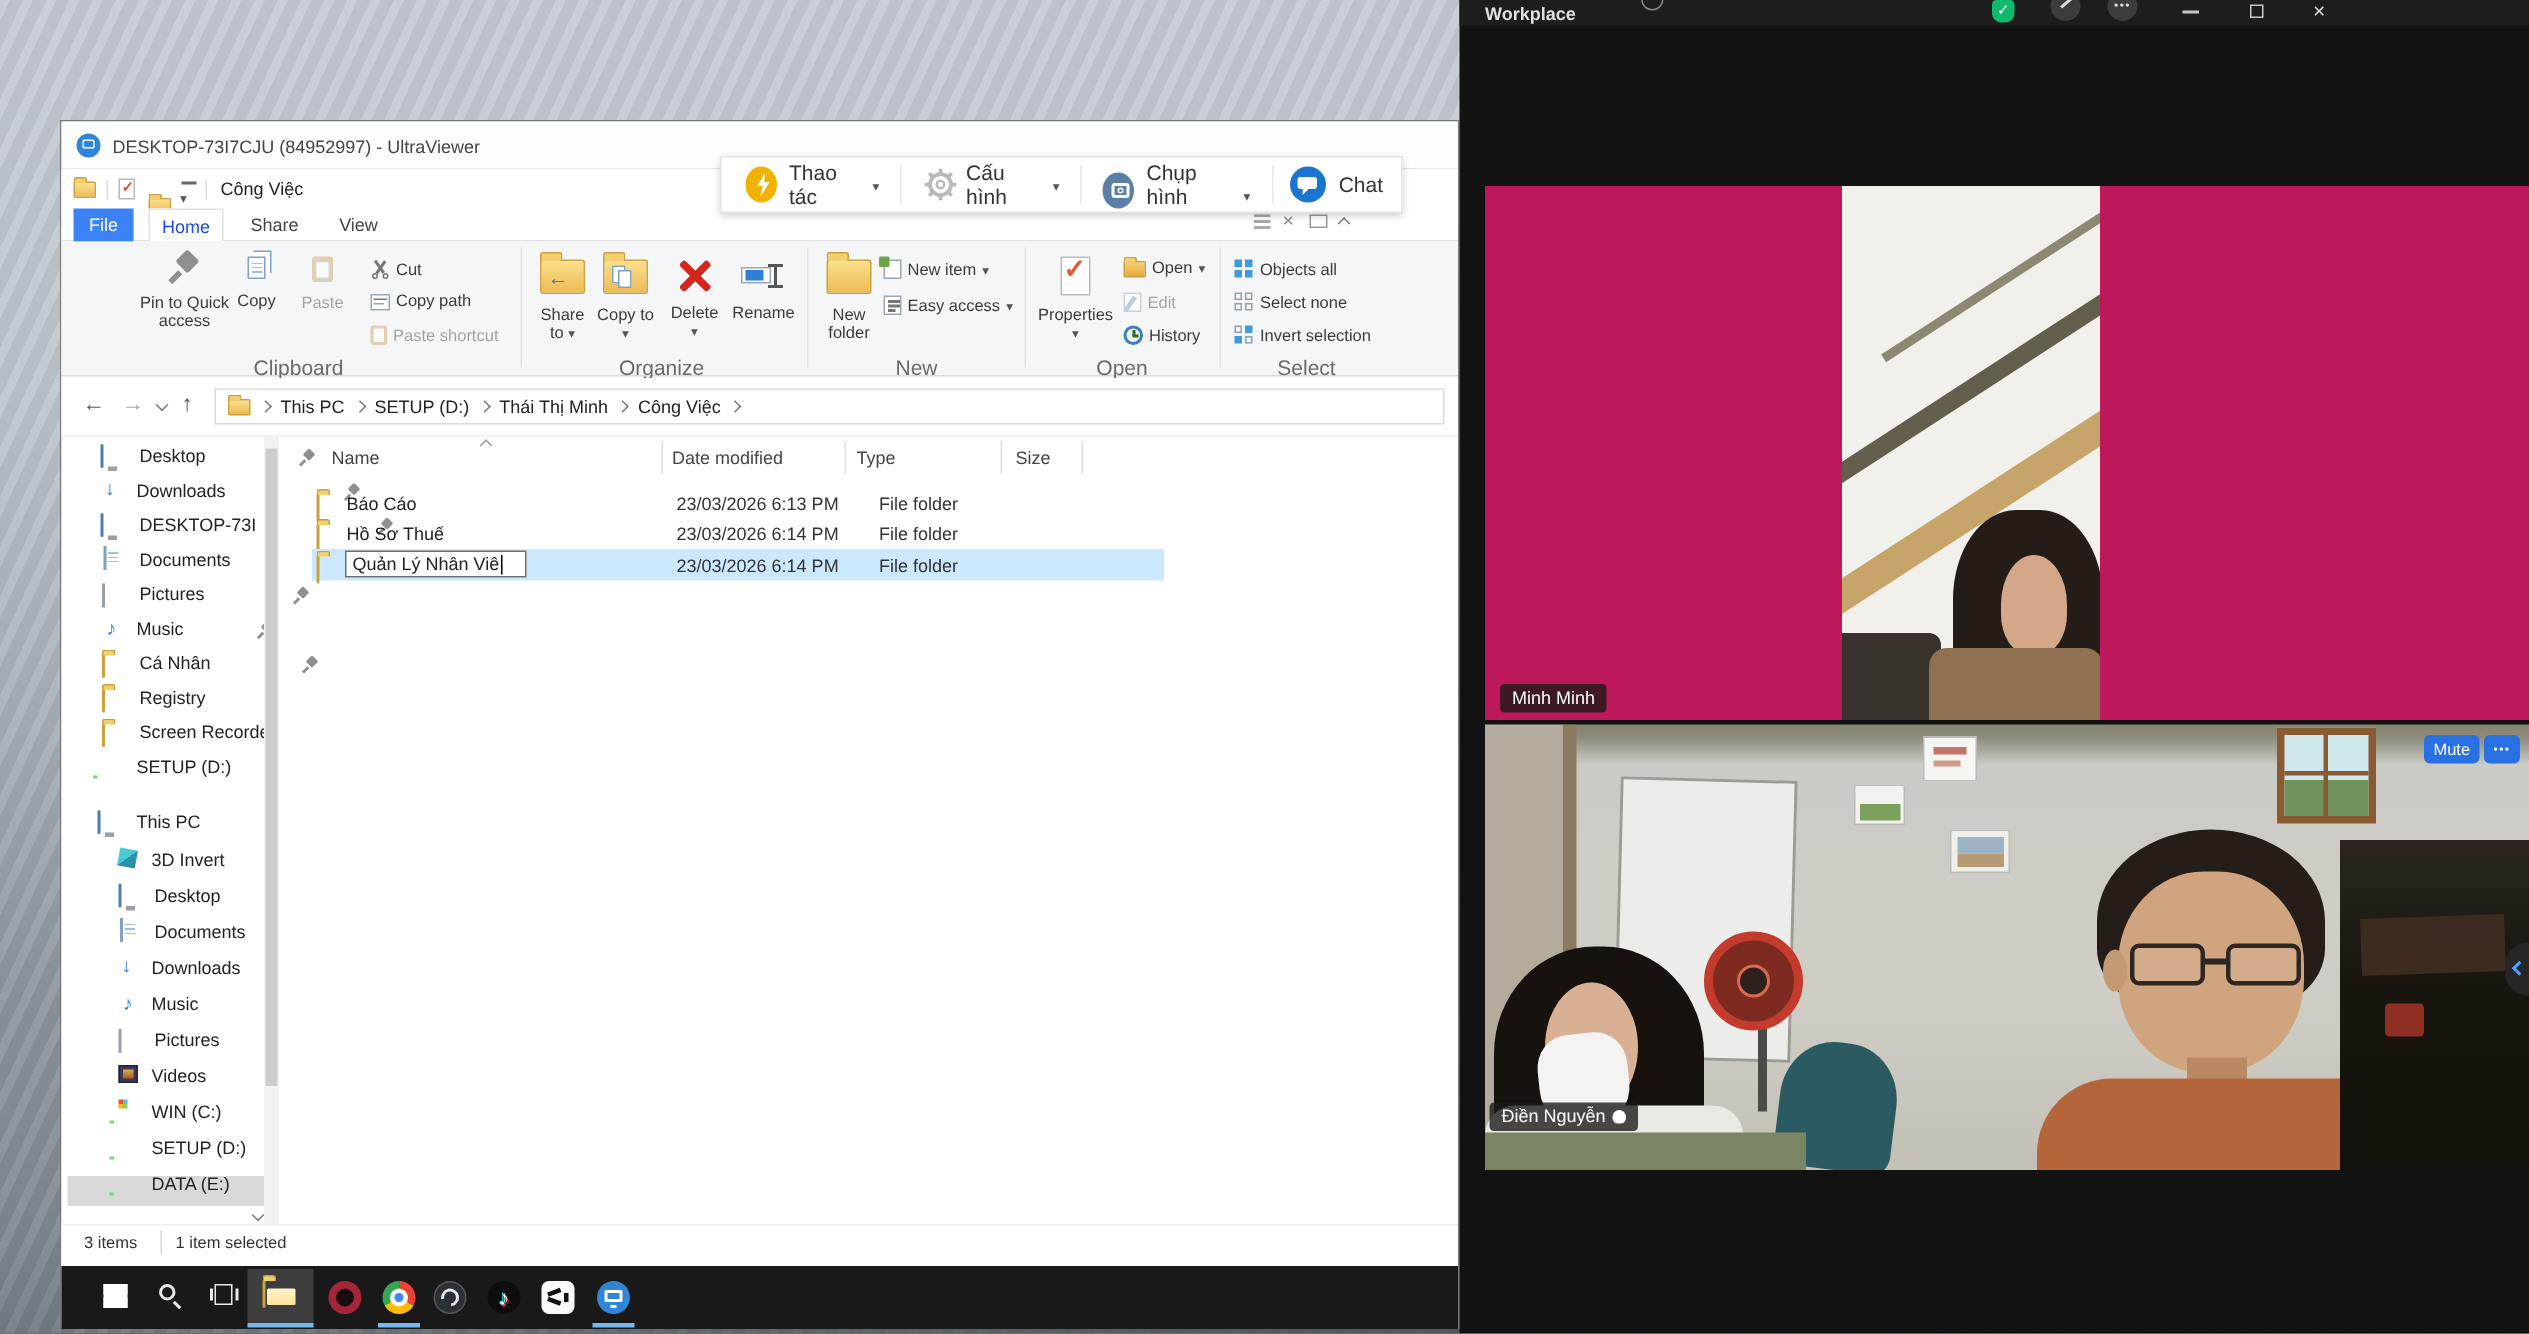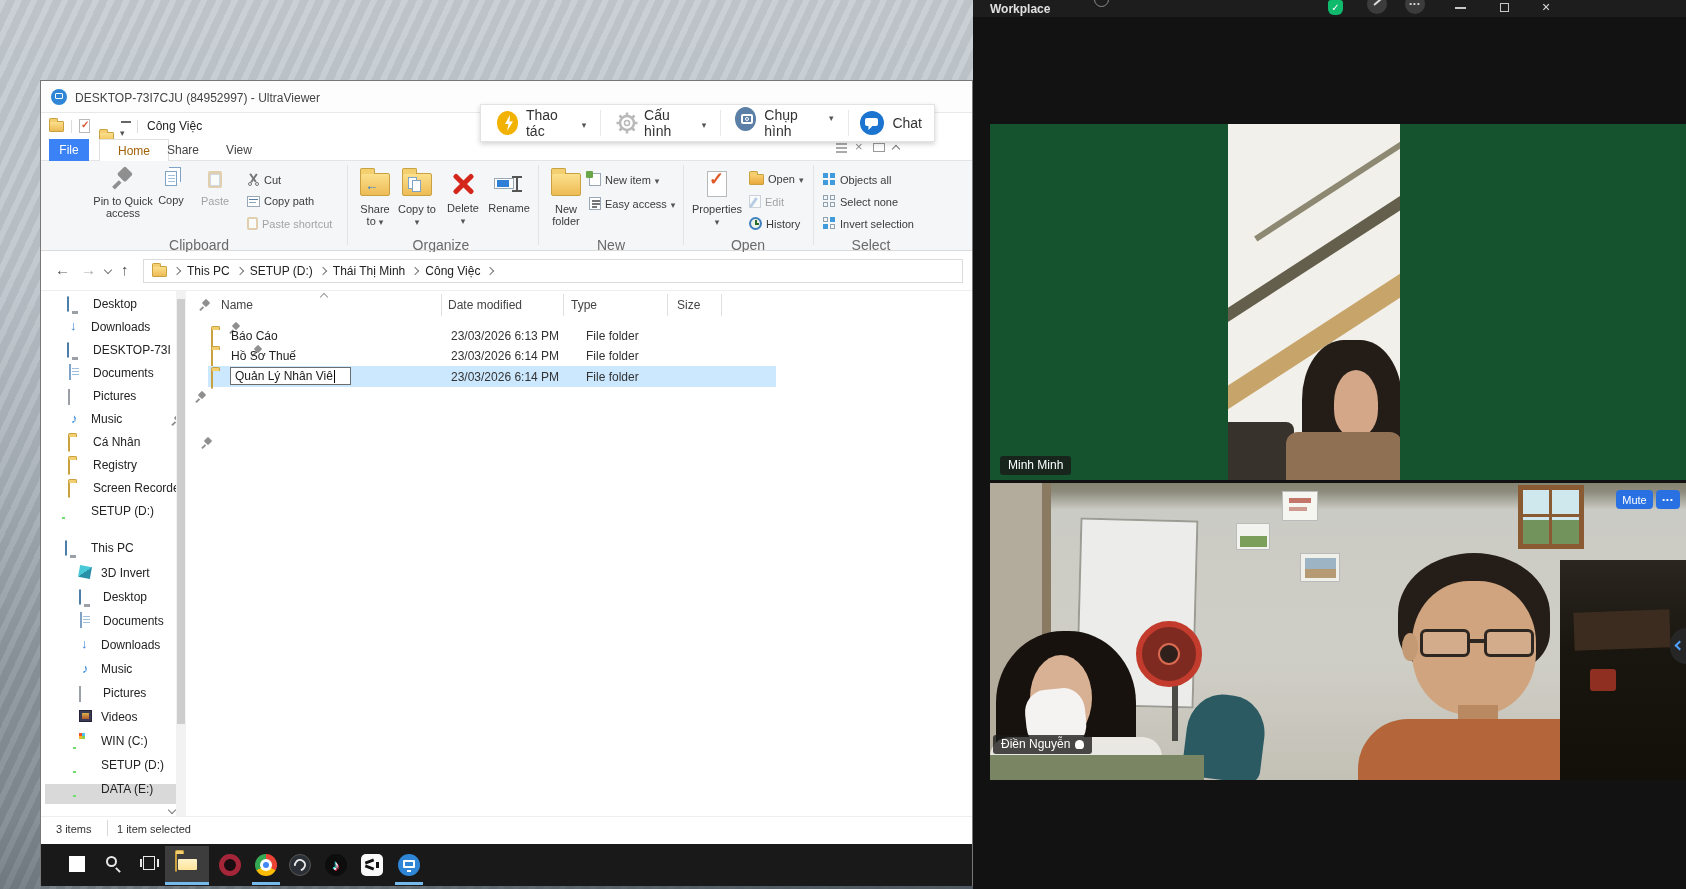--- a/index.html
+++ b/index.html
@@ -93,21 +93,21 @@
         <div class="a" style="left:38px;top:6px;width:11px;height:14px;background:#fff;border:1px solid #b9b9b9"></div>
         <div class="a" style="left:40px;top:6px;font-size:10px;color:#d3502c;font-weight:bold">✓</div>
         <div class="a fold" style="left:58px;top:8px"></div>
         <div class="a" style="left:80px;top:8px;width:10px;height:2px;background:#666"></div>
         <div class="a drop" style="left:79px;top:9px"></div>
         <div class="a" style="left:96px;top:7px;width:1px;height:13px;background:#ddd"></div>
         <div class="a t12" style="left:106px;top:6px;color:#222">Công Việc</div>
 
         <div class="a" style="left:0;top:26px;width:931px;height:22px;background:#fff;border-bottom:1px solid #e4e4e4"></div>
         <div class="rtab" style="left:8px;top:26px;width:40px;background:#3b82f6;color:#fff">File</div>
-        <div class="rtab" style="left:58px;top:26px;width:70px;background:#fff;border:1px solid #e0e0e0;border-bottom:0;color:#a16207">Home</div>
+        <div class="rtab" style="left:58px;top:26px;width:50px;background:#fff;border:1px solid #e0e0e0;border-bottom:0;color:#1d4ed8">Home</div>
         <div class="rtab" style="left:118px;top:26px;width:48px;color:#444">Share</div>
         <div class="rtab" style="left:176px;top:26px;width:44px;color:#444">View</div>
 
         <div class="a" style="left:795px;top:30px;width:11px;height:11px;
              background:repeating-linear-gradient(#aaa 0 2px,#fff 2px 4px),repeating-linear-gradient(90deg,#aaa 0 2px,#fff 2px 4px)"></div>
         <div class="a" style="left:814px;top:26px;font-size:13px;color:#888">×</div>
         <div class="a" style="left:832px;top:30px;width:12px;height:9px;border:1.5px solid #999"></div>
         <div class="a chv up" style="left:852px;top:33px"></div>
 
         <div class="a" style="left:0;top:48px;width:931px;height:90px;background:#f5f6f7;border-bottom:1px solid #dadbdc"></div>
@@ -454,21 +454,21 @@
               <line x1="17" y1="17" x2="19.5" y2="19.5"></line>
               <line x1="19.5" y1="4.5" x2="17" y2="7"></line>
               <line x1="7" y1="17" x2="4.5" y2="19.5"></line>
             </g>
           </svg>
         </span>
       <span style="font-size:14px;color:#333">Cấu hình</span>
       <span class="drop"></span>
     </div>
     <div style="width:1px;height:26px;background:#e8e8e8"></div>
-    <div style="display:flex;align-items:flex-start;gap:8px;padding:0 14px">
+    <div style="display:flex;align-items:flex-end;gap:8px;padding:0 14px">
       <span style="width:24px;height:24px;border-radius:50%;background:#5b7fa6;position:relative">
         <i class="a" style="left:6px;top:7px;width:12px;height:10px;border:2px solid #fff;border-radius:2px"></i>
         <i class="a" style="left:10px;top:10px;width:4px;height:4px;border:1.5px solid #fff;border-radius:50%"></i>
         </span>
       <span style="font-size:14px;color:#333">Chụp hình</span>
       <span class="drop"></span>
     </div>
     <div style="width:1px;height:26px;background:#e8e8e8"></div>
     <div style="display:flex;align-items:center;gap:8px;padding:0 12px">
       <span style="width:24px;height:24px;border-radius:50%;background:#1b75d0;position:relative">
@@ -486,21 +486,21 @@
     <div class="a" style="left:121px;top:-8px;width:15px;height:15px;border:1.5px solid #8a8a8a;border-radius:50%"></div>
     <div class="a" style="left:355px;top:0;width:15px;height:15px;background:#0fba6c;border-radius:3px 3px 6px 6px;color:#fff;font-size:10px;text-align:center;line-height:15px">✓</div>
     <div class="a" style="left:394px;top:-6px;width:20px;height:20px;border-radius:50%;background:#3c3c3c">
       <i class="a" style="left:6px;top:7px;width:9px;height:2px;background:#ddd;transform:rotate(-40deg)"></i>
       </div>
     <div class="a" style="left:432px;top:-6px;width:20px;height:20px;border-radius:50%;background:#3c3c3c;color:#ddd;font-size:8px;text-align:center;line-height:20px;letter-spacing:1px">•••</div>
     <div class="a" style="left:482px;top:7px;width:11px;height:2px;background:#c8c8c8"></div>
     <div class="a" style="left:527px;top:3px;width:9px;height:9px;border:1.5px solid #c8c8c8"></div>
     <div class="a" style="left:569px;top:-1px;font-size:14px;color:#ddd">×</div>
 
-    <div class="a" style="left:17px;top:124px;width:696px;height:356px;background:#14532d;overflow:hidden">
+    <div class="a" style="left:17px;top:124px;width:696px;height:356px;background:#be185d;overflow:hidden">
       <div class="a" style="left:238px;top:0;width:172px;height:356px;background:#f2f0ea;overflow:hidden">
         <i class="a" style="left:-40px;top:120px;width:280px;height:12px;background:#635f4c;transform:rotate(-33deg)"></i>
         <i class="a" style="left:-50px;top:205px;width:280px;height:20px;background:#c7a469;transform:rotate(-33deg)"></i>
         <i class="a" style="left:10px;top:52px;width:220px;height:6px;background:#8d8872;transform:rotate(-33deg)"></i>
         <i class="a" style="left:-8px;top:298px;width:74px;height:60px;background:#37322b;border-radius:8px"></i>
         <i class="a" style="left:74px;top:216px;width:100px;height:142px;background:#241d17;border-radius:42% 42% 0 0"></i>
         <i class="a" style="left:106px;top:246px;width:44px;height:66px;background:#d3a788;border-radius:50% 50% 40% 40%"></i>
         <i class="a" style="left:58px;top:308px;width:116px;height:50px;background:#8f7053;border-radius:12px 12px 0 0"></i>
       </div>
       <div class="tag" style="left:10px;top:332px"><span>Minh Minh</span></div>

